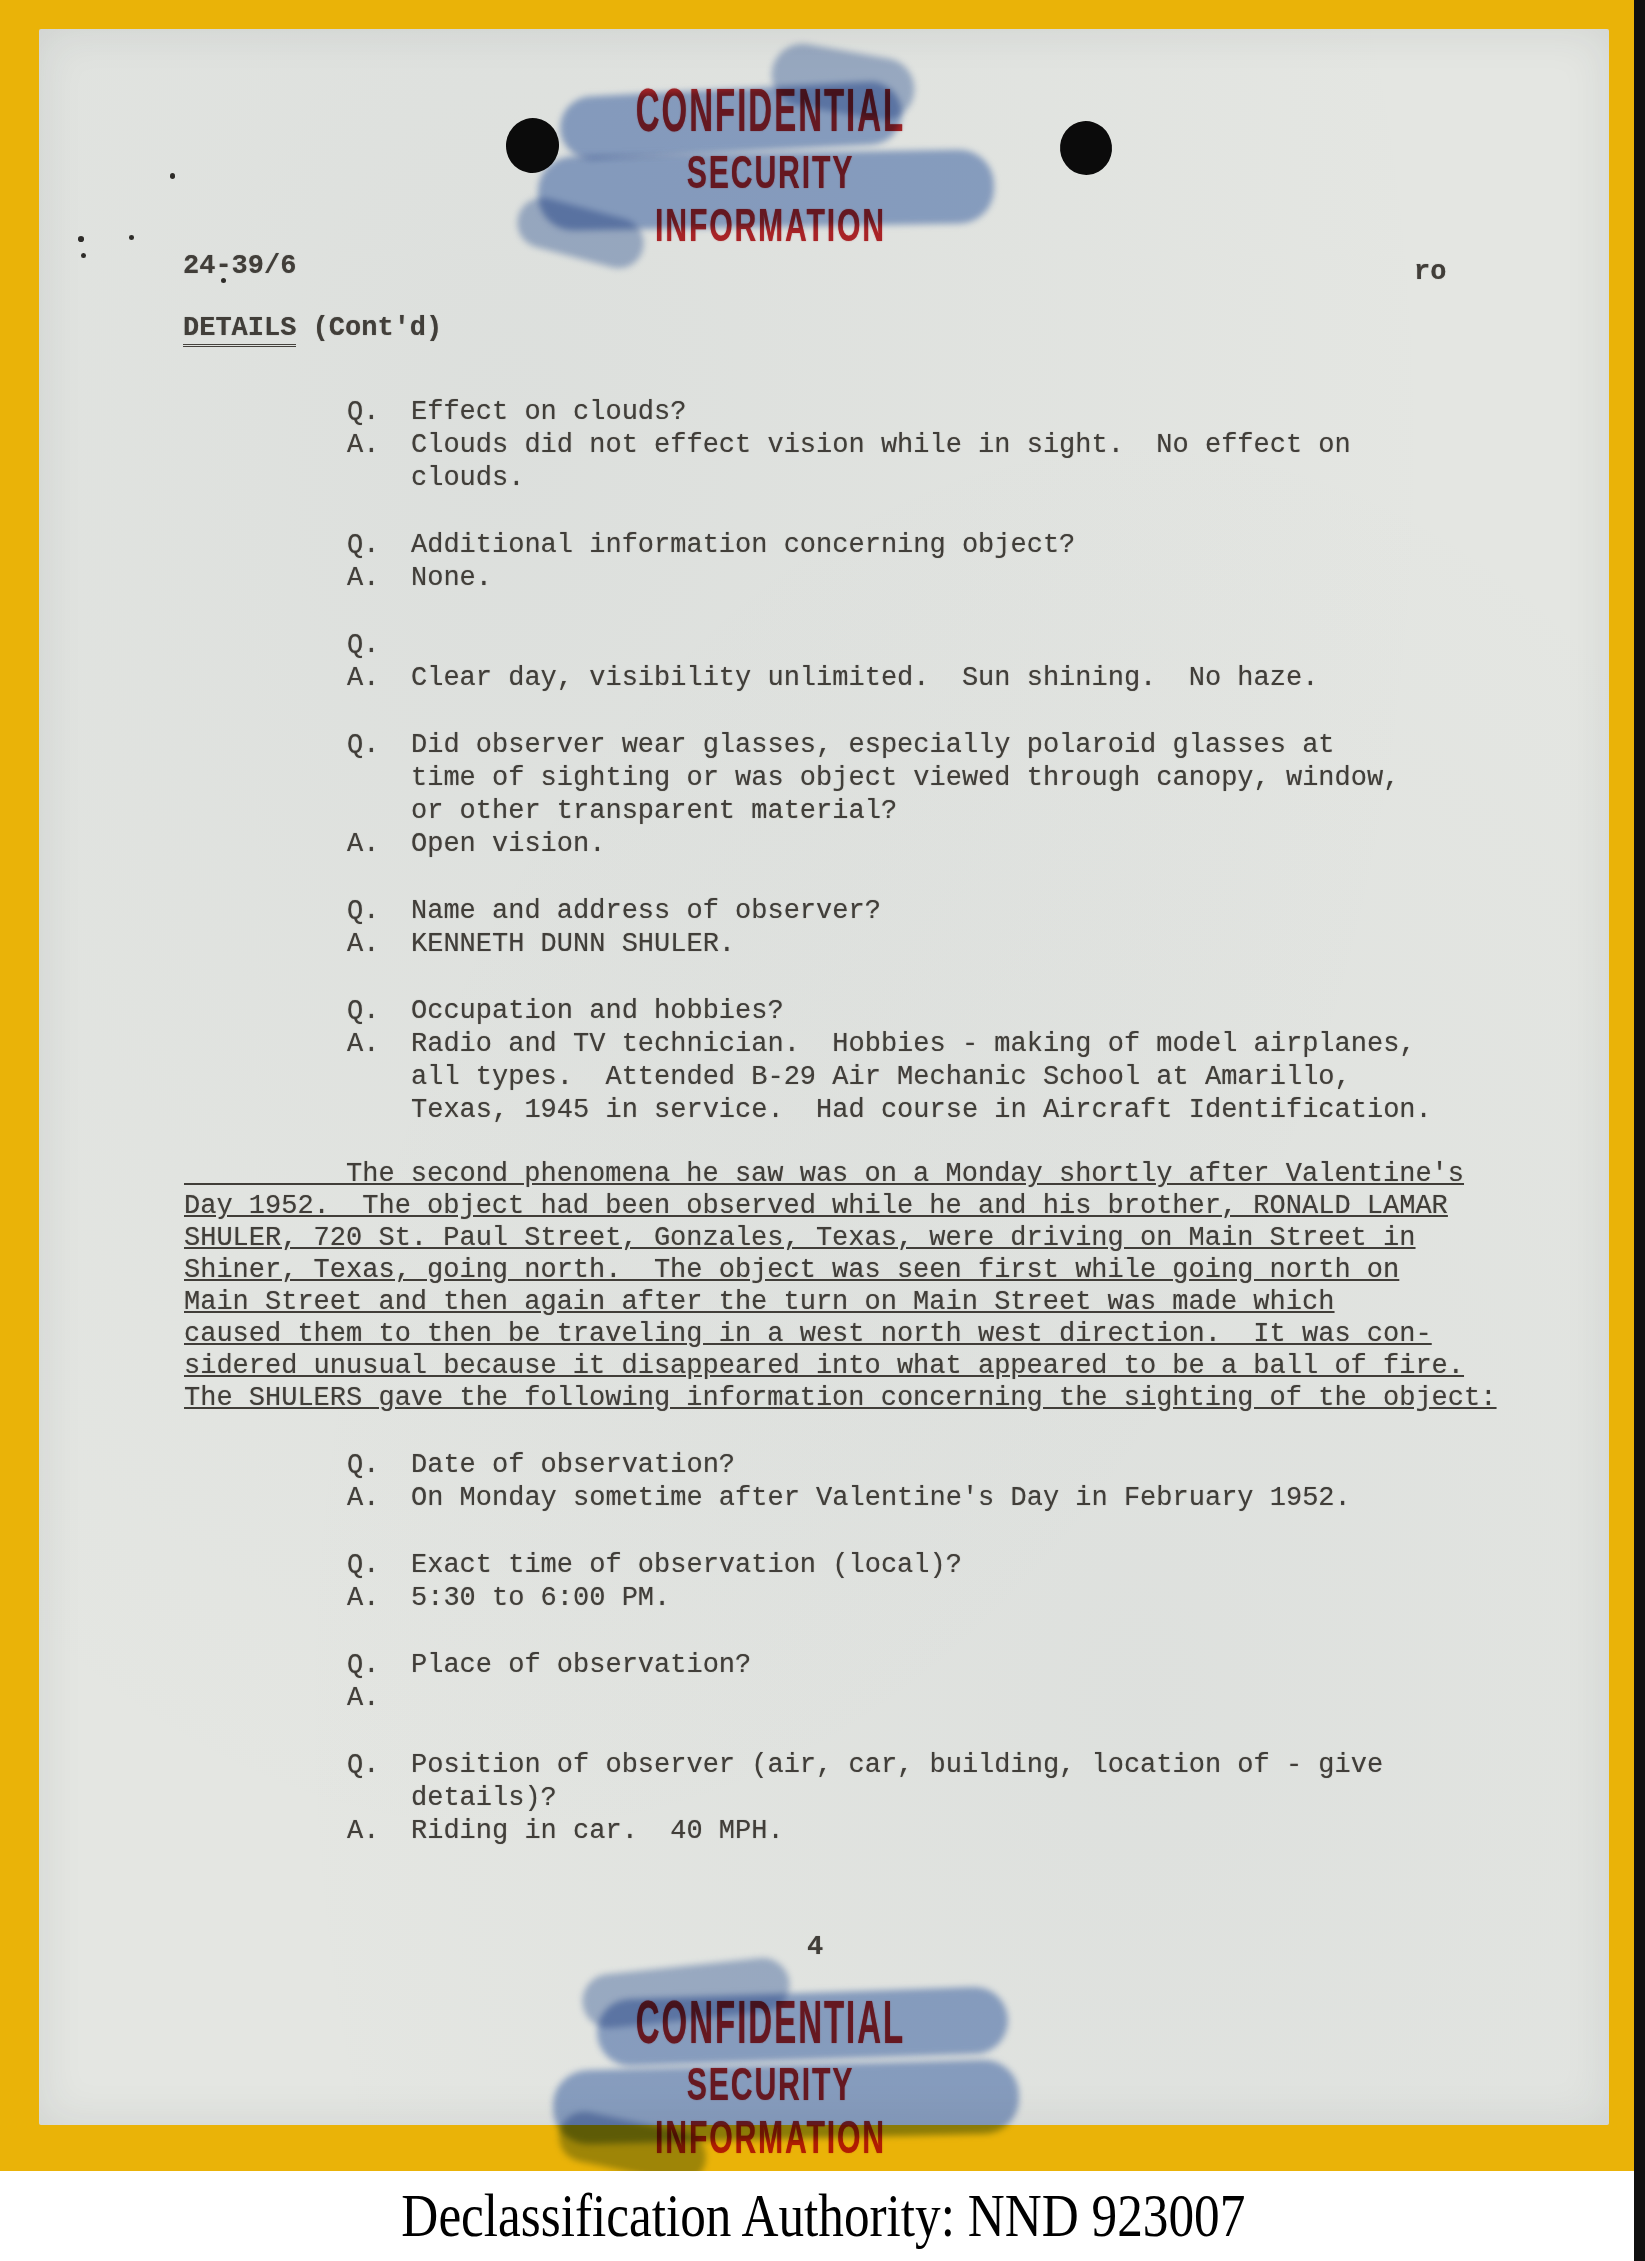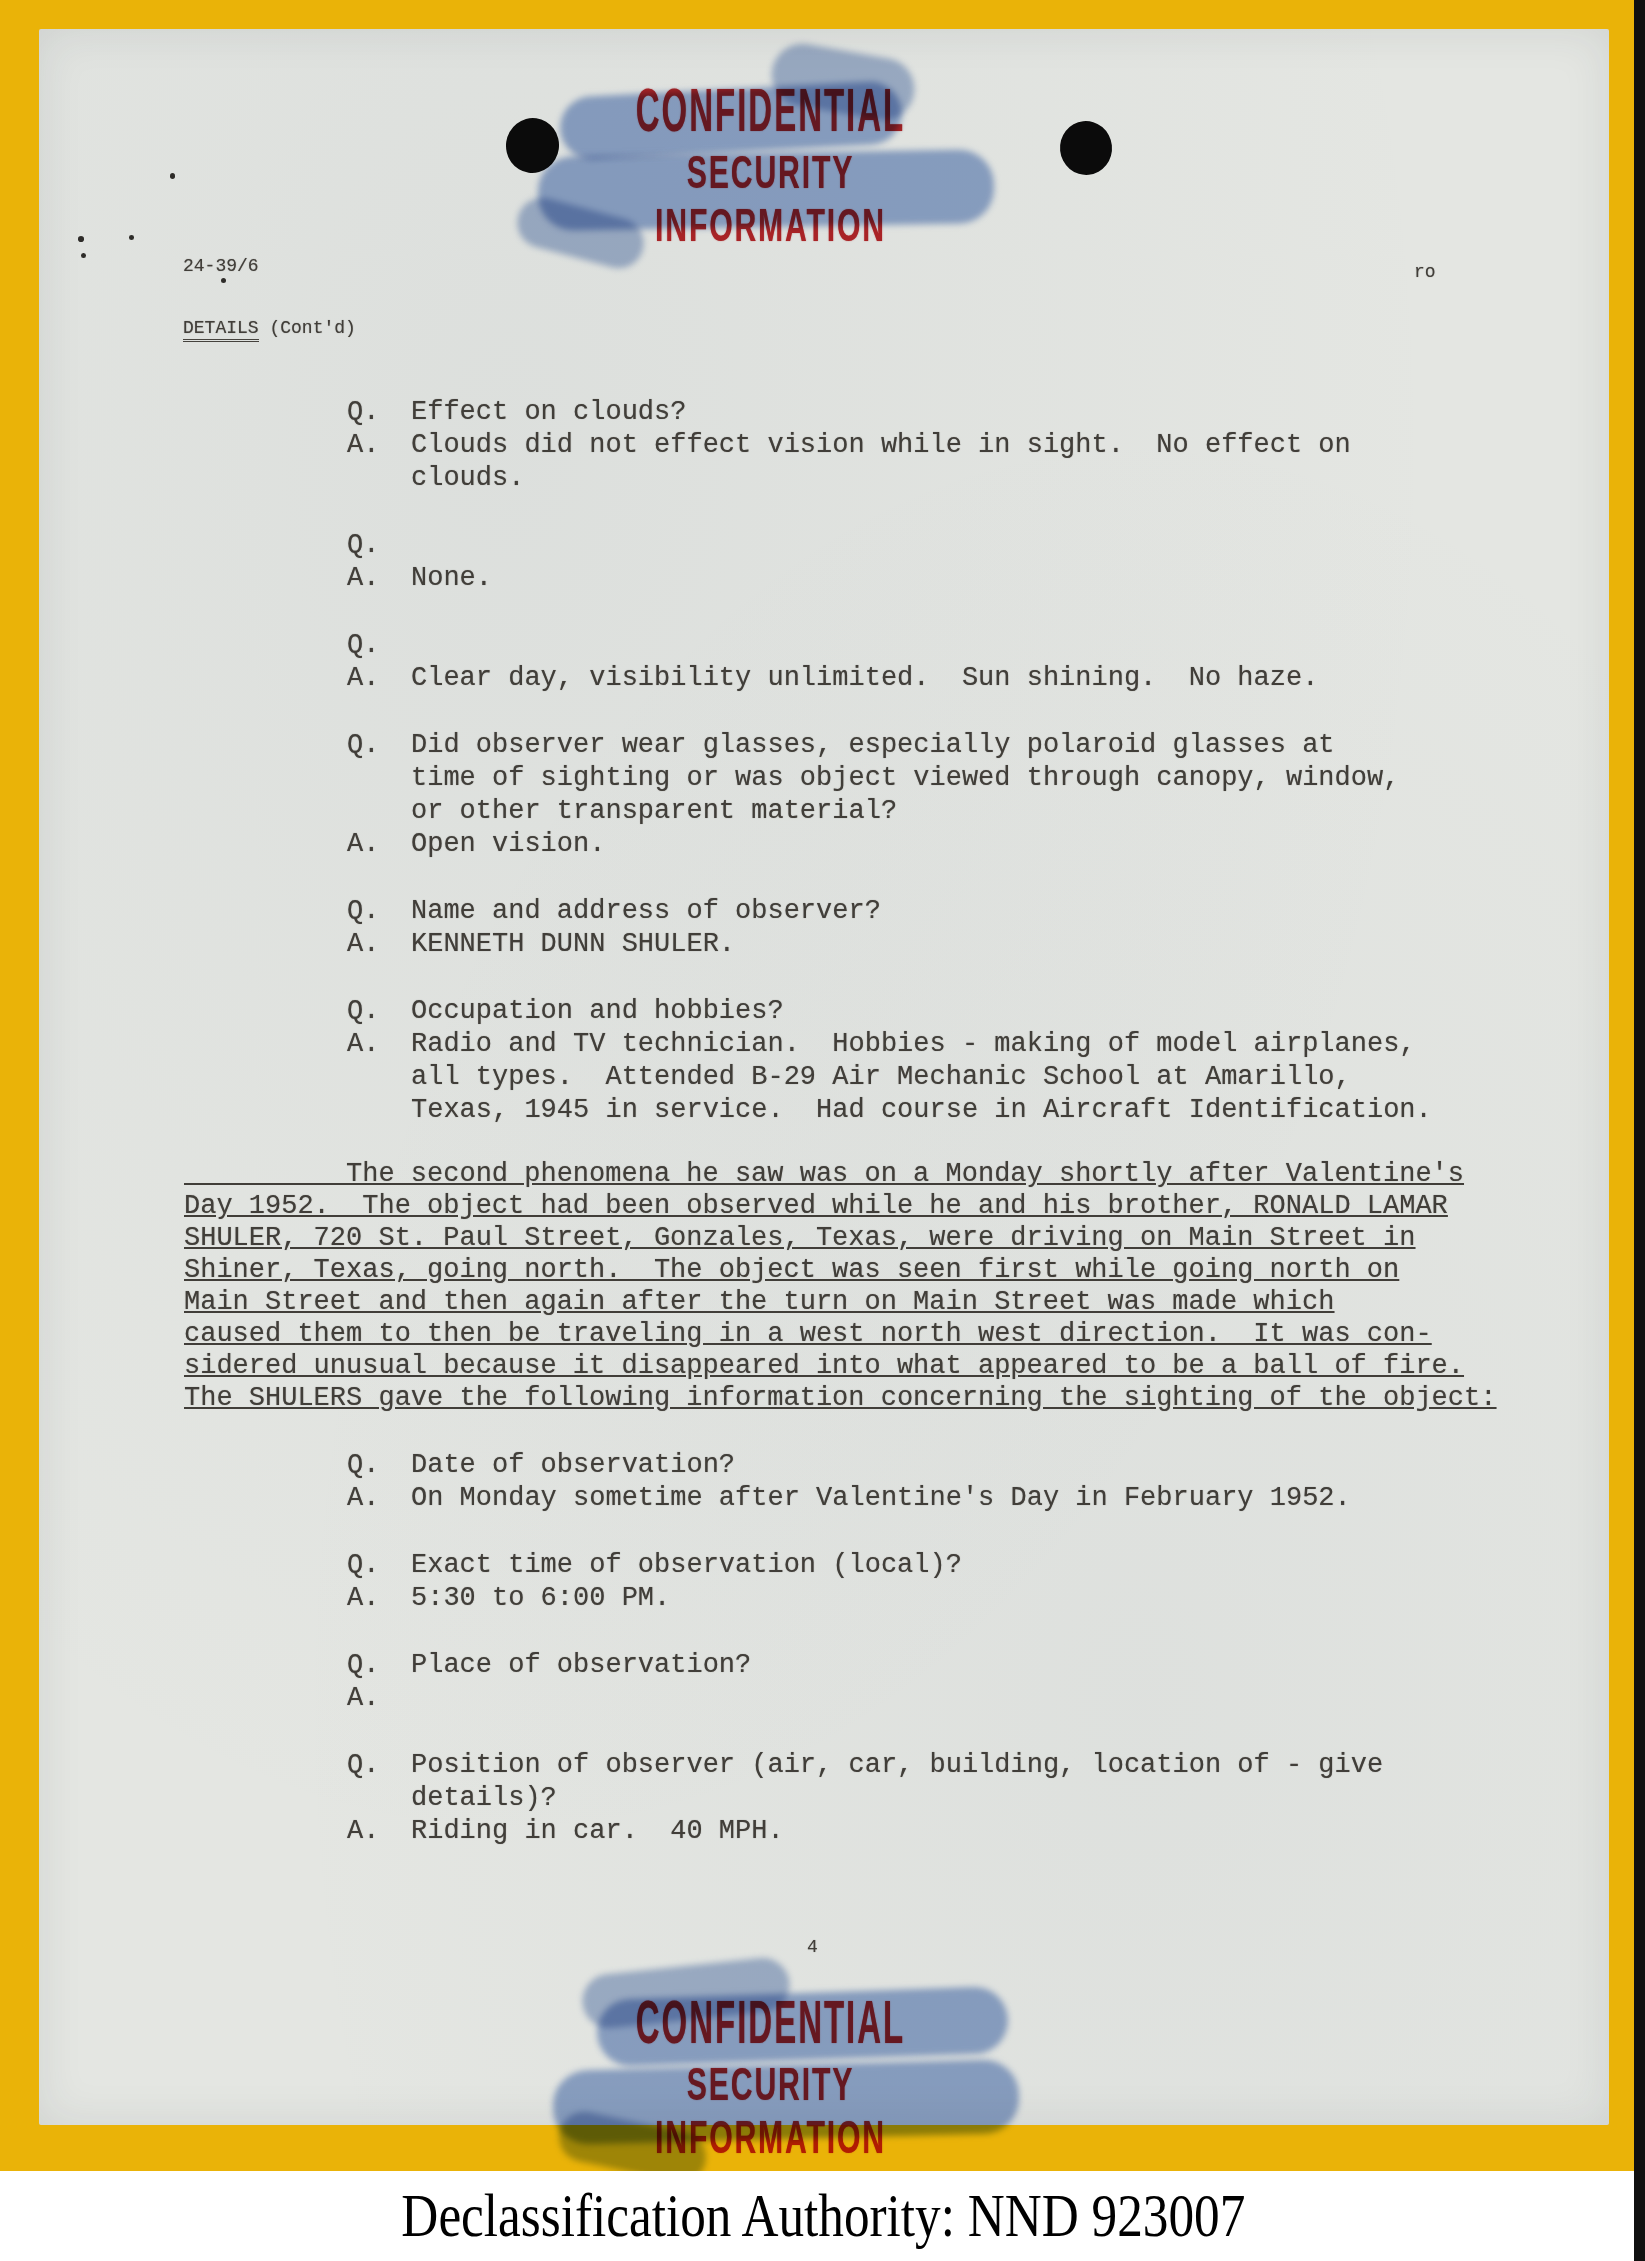--- a/index.html
+++ b/index.html
@@ -12,22 +12,22 @@
                           radial-gradient(ellipse at 70% 80%, rgba(120,135,150,0.06), rgba(0,0,0,0) 55%);
          box-shadow:inset 0 0 45px rgba(40,45,55,0.10);
          border-radius:2px;}
   
   .hole{position:absolute;background:#0b0b0b;border-radius:50%;}
   .hole.left{left:506px;top:118px;width:53px;height:55px;transform:rotate(8deg);}
   .hole.right{left:1060px;top:121px;width:52px;height:54px;transform:rotate(-6deg);}
   
   .speck{position:absolute;background:#2e2c29;border-radius:50%;}
   
-  .tw{position:absolute;color:#413e39;font-size:18px;line-height:33px;white-space:pre;
-      text-shadow:0 0 1px rgba(65,62,57,0.55);}
+  .tw{position:absolute;color:#413e39;font-size:27px;line-height:33px;white-space:pre;
+      text-shadow:0 0 1px rgba(65,62,57,0.55);font-weight:bold;}
   .heading-underline{border-bottom:3.5px double #45423d;padding-bottom:1px;}
   
   .qa-col{position:absolute;left:347px;width:1164px;}
   .qa-pair{margin-bottom:34px;}
   .qa-row{display:flex;}
   .qa-marker{flex:0 0 64px;}
   .qa-text{white-space:pre;}
   .qa-col *{color:#413e39;font-size:27px;line-height:33px;
             text-shadow:0 0 1px rgba(65,62,57,0.55);}
   
@@ -92,20 +92,21 @@
         </div>
         <div class="qa-row">
           <span class="qa-marker">A.</span>
           <span class="qa-text">Clouds did not effect vision while in sight.  No effect on
 clouds.</span>
         </div>
       </div>
       <div class="qa-pair">
         <div class="qa-row">
           <span class="qa-marker">Q.</span>
+          <span class="qa-text">Additional information concerning object?</span>
         </div>
         <div class="qa-row">
           <span class="qa-marker">A.</span>
           <span class="qa-text">None.</span>
         </div>
       </div>
       <div class="qa-pair">
         <div class="qa-row">
           <span class="qa-marker">Q.</span>
         </div>

